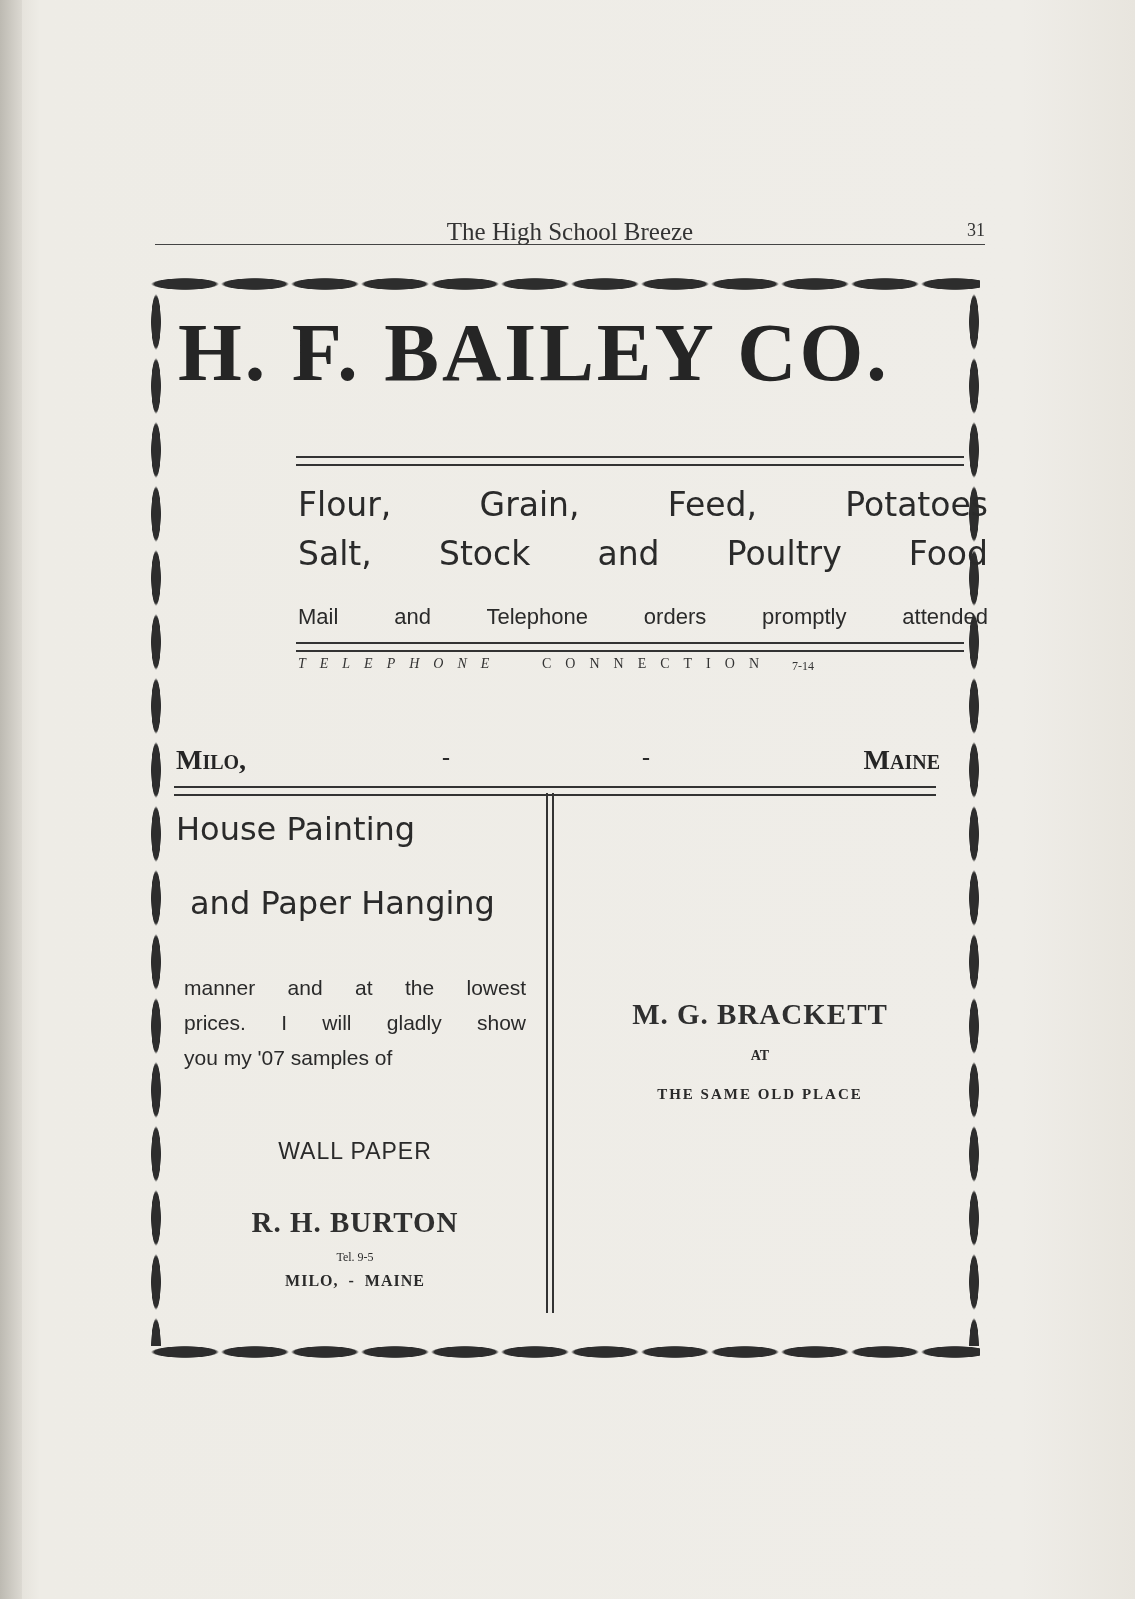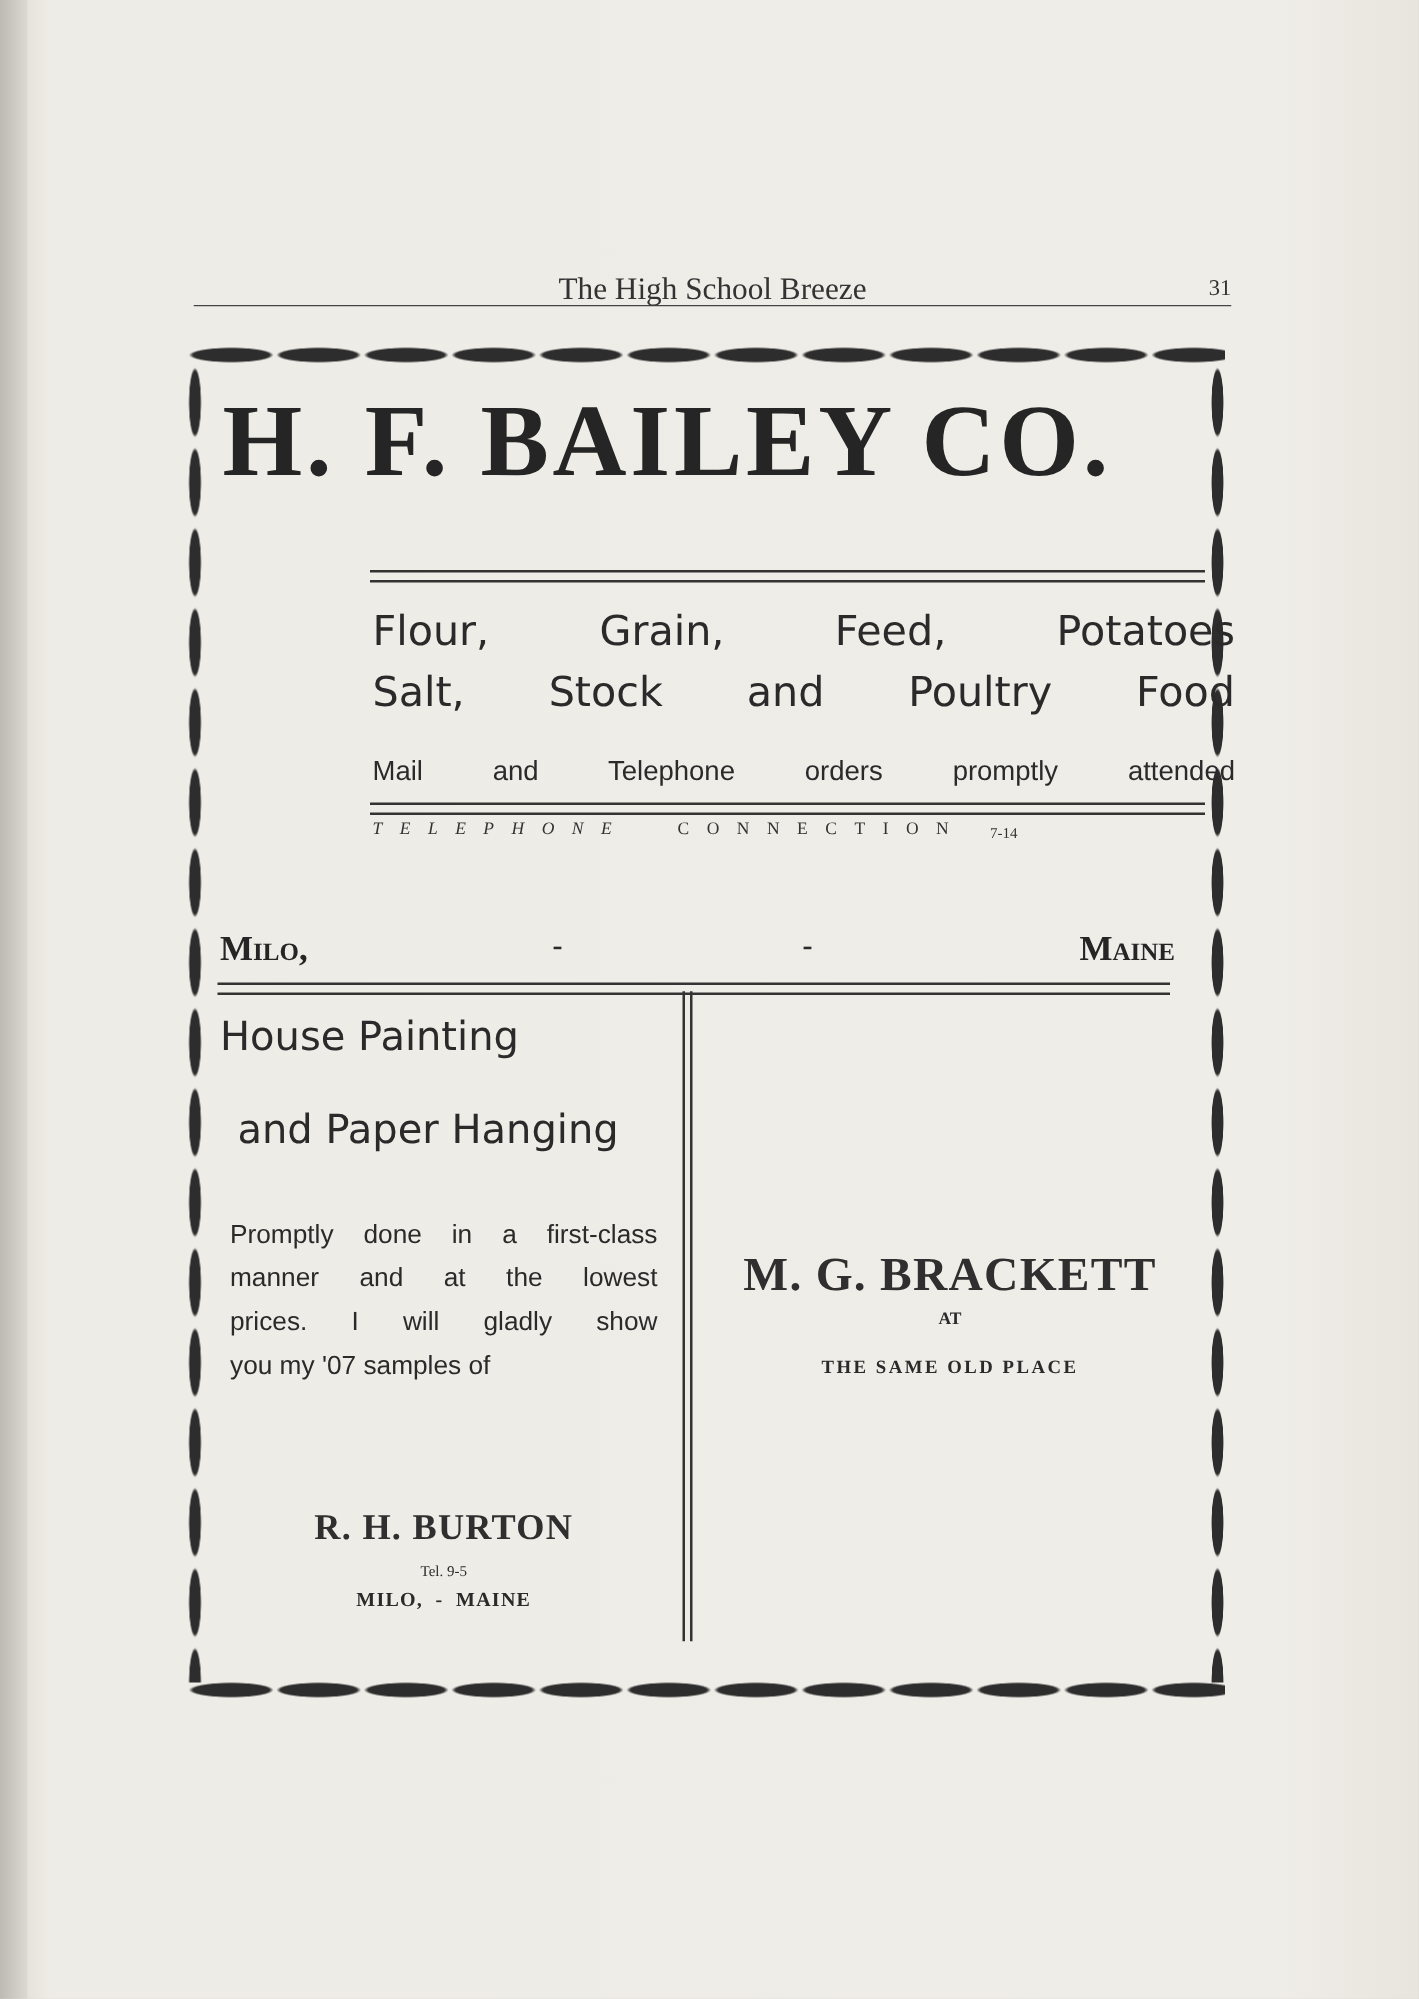--- a/index.html
+++ b/index.html
@@ -30,21 +30,21 @@
   .maine{position:absolute;right:40px;top:466px;font-size:28px;font-weight:bold;font-variant:small-caps;color:#252525;}
   .vdiv{position:absolute;left:396px;top:515px;width:4px;height:520px;border-left:2px solid #333;border-right:2px solid #333;}
   .hp1{position:absolute;left:26px;top:532px;font-family:"DejaVu Sans",sans-serif;font-size:32px;color:#2a2a2a;}
   .hp2{position:absolute;left:40px;top:582px;font-family:"DejaVu Sans",sans-serif;font-size:32px;color:#2a2a2a;margin-top:24px;}
   .body-text{position:absolute;left:34px;top:692px;width:342px;font-family:"Liberation Sans",sans-serif;font-size:21px;line-height:35px;color:#2a2a2a;text-align:justify;}
   .body-text span{display:block;}
   .wall{position:absolute;left:34px;top:860px;width:342px;text-align:center;font-family:"Liberation Sans",sans-serif;font-size:23px;letter-spacing:1px;}
   .burton{position:absolute;left:34px;top:928px;width:342px;text-align:center;font-size:29px;font-weight:bold;letter-spacing:1px;color:#2f2f2f;}
   .burton-tel{position:absolute;left:34px;top:972px;width:342px;text-align:center;font-size:12px;}
   .burton-loc{position:absolute;left:34px;top:994px;width:342px;text-align:center;font-size:16px;font-weight:bold;letter-spacing:1px;}
-  .brackett{position:absolute;left:410px;top:720px;width:400px;text-align:center;font-size:38px;font-weight:bold;letter-spacing:1px;color:#2f2f2f;}
+  .brackett{position:absolute;left:410px;top:720px;width:400px;text-align:center;font-size:29px;font-weight:bold;letter-spacing:1px;color:#2f2f2f;}
   .at{position:absolute;left:410px;top:770px;width:400px;text-align:center;font-size:14px;font-weight:bold;}
   .sameold{position:absolute;left:410px;top:808px;width:400px;text-align:center;font-size:15px;font-weight:bold;letter-spacing:2px;}
 </style>
 </head>
 <body>
 
 <div class="page">
   <div class="binding"></div>
 
   <div class="header">
@@ -72,25 +72,25 @@
     <div class="dash1">-</div>
     <div class="dash2">-</div>
     <div class="maine">Maine</div>
     <div class="rule2" style="left:24px;top:508px;width:762px;"></div>
 
     <div class="vdiv"></div>
 
     <div class="hp1">House Painting</div>
     <div class="hp2">and Paper Hanging</div>
     <div class="body-text">
-      <span style="text-align-last:justify">Promptly done in a first-class</span>
       <span style="text-align-last:justify">manner and at the lowest</span>
       <span style="text-align-last:justify">prices. I will gladly show</span>
       <span>you my '07 samples of</span>
     </div>
+    <div class="wall">WALL PAPER</div>
     <div class="burton">R. H. BURTON</div>
     <div class="burton-tel">Tel. 9-5</div>
     <div class="burton-loc" style="white-space:pre">MILO,  -  MAINE</div>
 
     <div class="brackett">M. G. BRACKETT</div>
     <div class="at">AT</div>
     <div class="sameold">THE SAME OLD PLACE</div>
   </div>
 </div>
 

